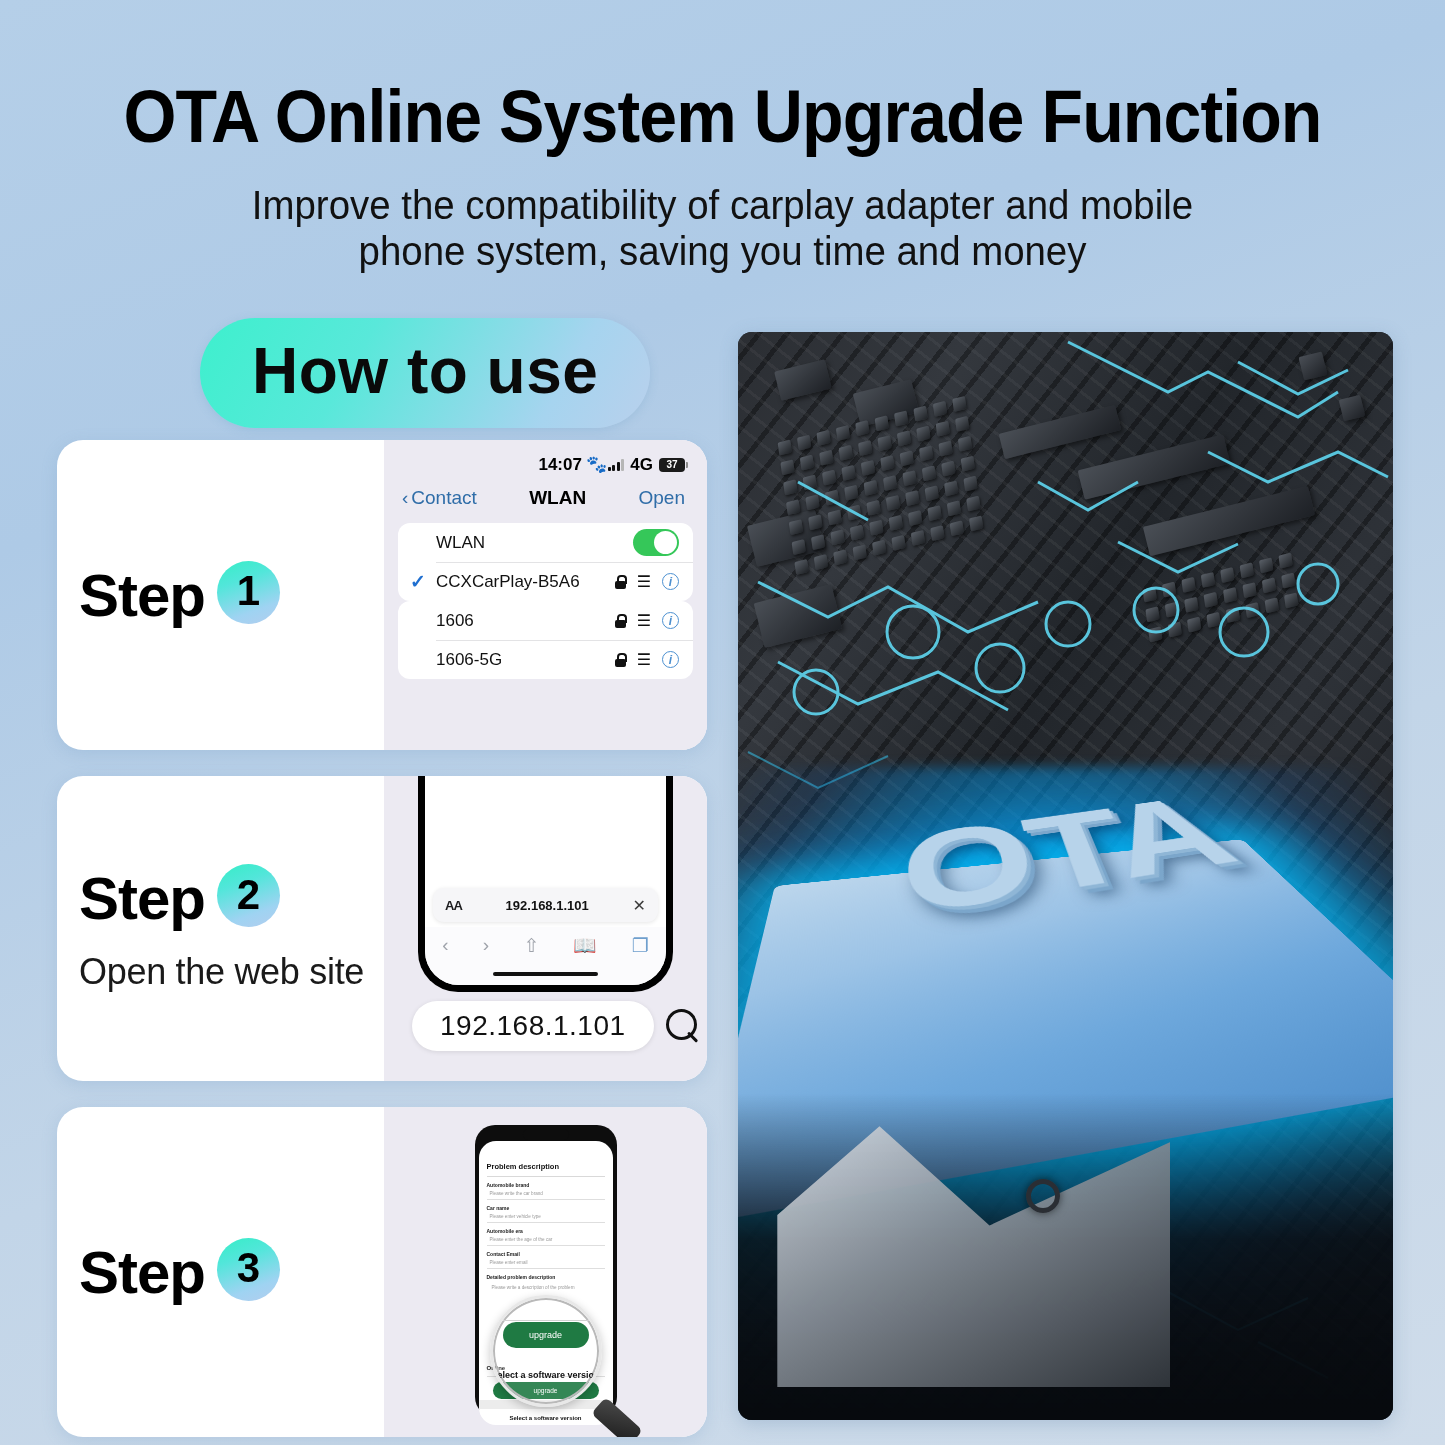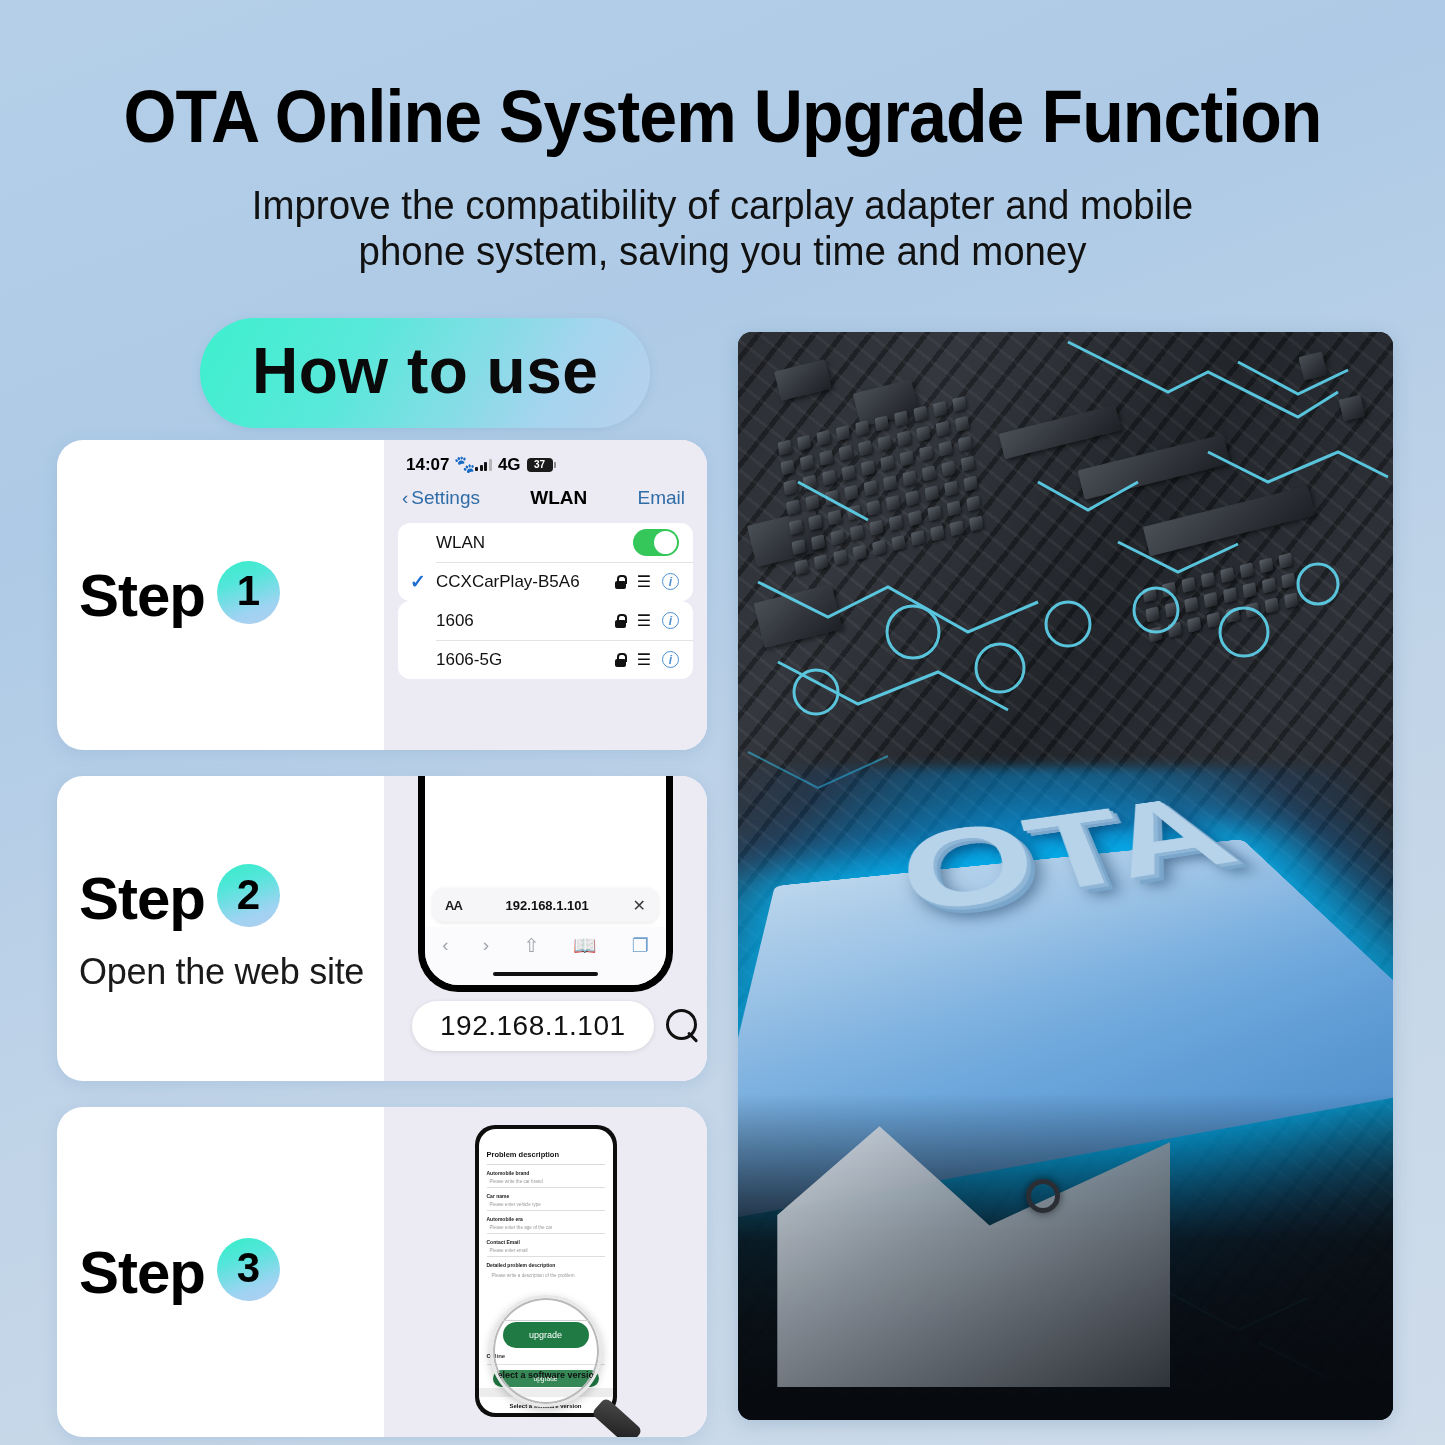--- a/index.html
+++ b/index.html
@@ -83,21 +83,21 @@
     flex: 1;
     background: #eceaf2;
     position: relative;
     overflow: hidden;
   }
 
   
   .card1 { height: 310px; }
   .ios { position: absolute; inset: 0; background: #eceaf2; padding: 0 8px; }
   .ios-status {
-    display: flex; align-items: center; justify-content: flex-start;
+    display: flex; align-items: center; justify-content: flex-end;
     padding: 14px 14px 0 14px;
     font-size: 17px; font-weight: 700; color: #000;
   }
   .ios-status .right { display: flex; align-items: center; gap: 6px; }
   .batt {
     width: 26px; height: 14px;
     background: #1b1b1b; border-radius: 4px;
     color: #fff; font-size: 10px; font-weight: 700;
     display: flex; align-items: center; justify-content: center;
     position: relative;
@@ -181,21 +181,21 @@
   .mag::before { content:''; position:absolute; left:0; top:0; width:25px; height:25px; border:3px solid #111; border-radius:50%; }
   .mag::after { content:''; position:absolute; left:22px; top:22px; width:13px; height:3px; background:#111; border-radius:2px; transform:rotate(45deg); transform-origin:left center; }
 
   
   .card3 { height: 330px; }
   .phone3 {
     position: absolute; left: 50%; transform: translateX(-50%);
     top: 18px; width: 142px; height: 292px;
     background: #0d0d0d; border-radius: 20px; padding: 4px;
   }
-  .phone3-screen { width:100%; height:100%; background:#fff; border-radius:17px; position:relative; overflow:hidden; padding: 12px 8px 12px 8px; }
+  .phone3-screen { width:100%; height:100%; background:#fff; border-radius:17px; position:relative; overflow:hidden; padding: 12px 8px 12px 8px; margin-top: 12px; }
   .notch { position:absolute; left:50%; transform:translateX(-50%); top:4px; width:46px; height:11px; background:#0d0d0d; border-radius:7px; }
   .p3-title { font-size: 7.5px; font-weight: 700; color:#111; margin-top: 9px; padding-bottom: 5px; border-bottom: 1px solid #d9d9d9; }
   .p3-field { padding-top: 5px; }
   .p3-lab { font-size: 5px; font-weight: 700; color:#1a1a1a; }
   .p3-ph { font-size: 4.6px; color:#9a9a9a; padding: 3px 0 3px 3px; border-bottom: 1px solid #dedede; }
   .p3-big { font-size: 4.6px; color:#9a9a9a; padding: 5px 0 0 5px; }
   .p3-online { position:absolute; left:8px; bottom: 54px; font-size: 6px; font-weight:700; color:#1a1a1a; }
   .p3-line { position:absolute; left:8px; right:8px; bottom: 48px; height:1px; background:#dedede; }
   .p3-upg {
     position:absolute; left: 14px; right: 14px; bottom: 26px; height: 17px;
@@ -320,24 +320,24 @@
                 <i></i>
               </span>
             <span>4G</span>
             <span class="batt">37</span>
           </span>
         </div>
 
         <div class="ios-nav">
           <span class="back">
             <span>‹</span>
-            <span>Settings</span>
+            <span>Contact</span>
           </span>
           <span class="ttl">WLAN</span>
-          <span class="edit">Email</span>
+          <span class="edit">Open</span>
         </div>
 
         <div class="ios-group">
           <div class="ios-row">
             <span class="label">WLAN</span>
             <span class="toggle"></span>
           </div>
           <div class="ios-row">
             <span class="check">✓</span>
             <span class="label">CCXCarPlay-B5A6</span>

